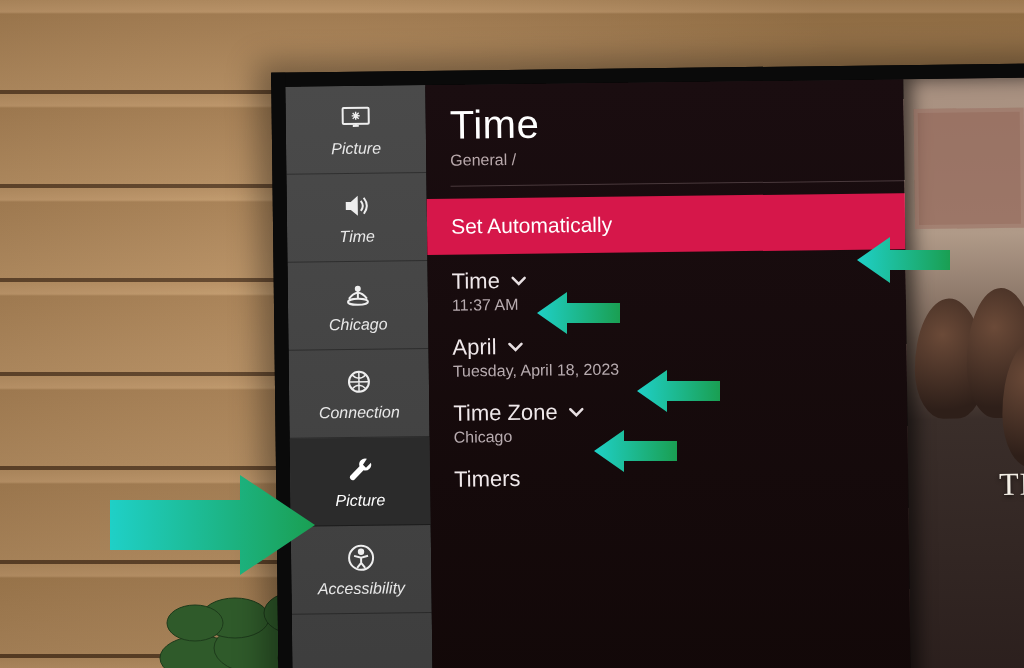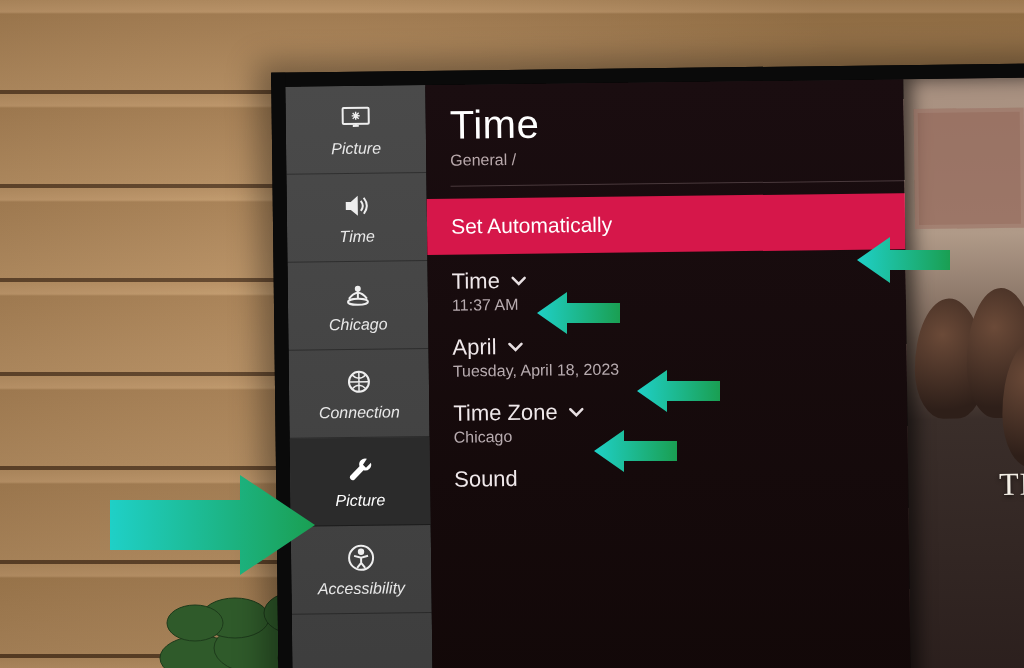--- a/index.html
+++ b/index.html
@@ -390,21 +390,21 @@
             <svg viewBox="0 0 18 18" fill="none" stroke="currentColor" stroke-width="2.5" stroke-linecap="round">
                 <path d="M3 6 L9 12 L15 6"></path>
               </svg>
           </span>
         </div>
         <div class="value">Chicago</div>
       </div>
 
       <div class="setting">
         <div class="label-row">
-          <span>Sound</span>
+          <span>Timers</span>
         </div>
       </div>
 
       <div class="poster">
         <div class="building"></div>
         <div class="fig a"></div>
         <div class="fig b"></div>
         <div class="fig c"></div>
         <div class="headline">
           <span>THE</span><br>

